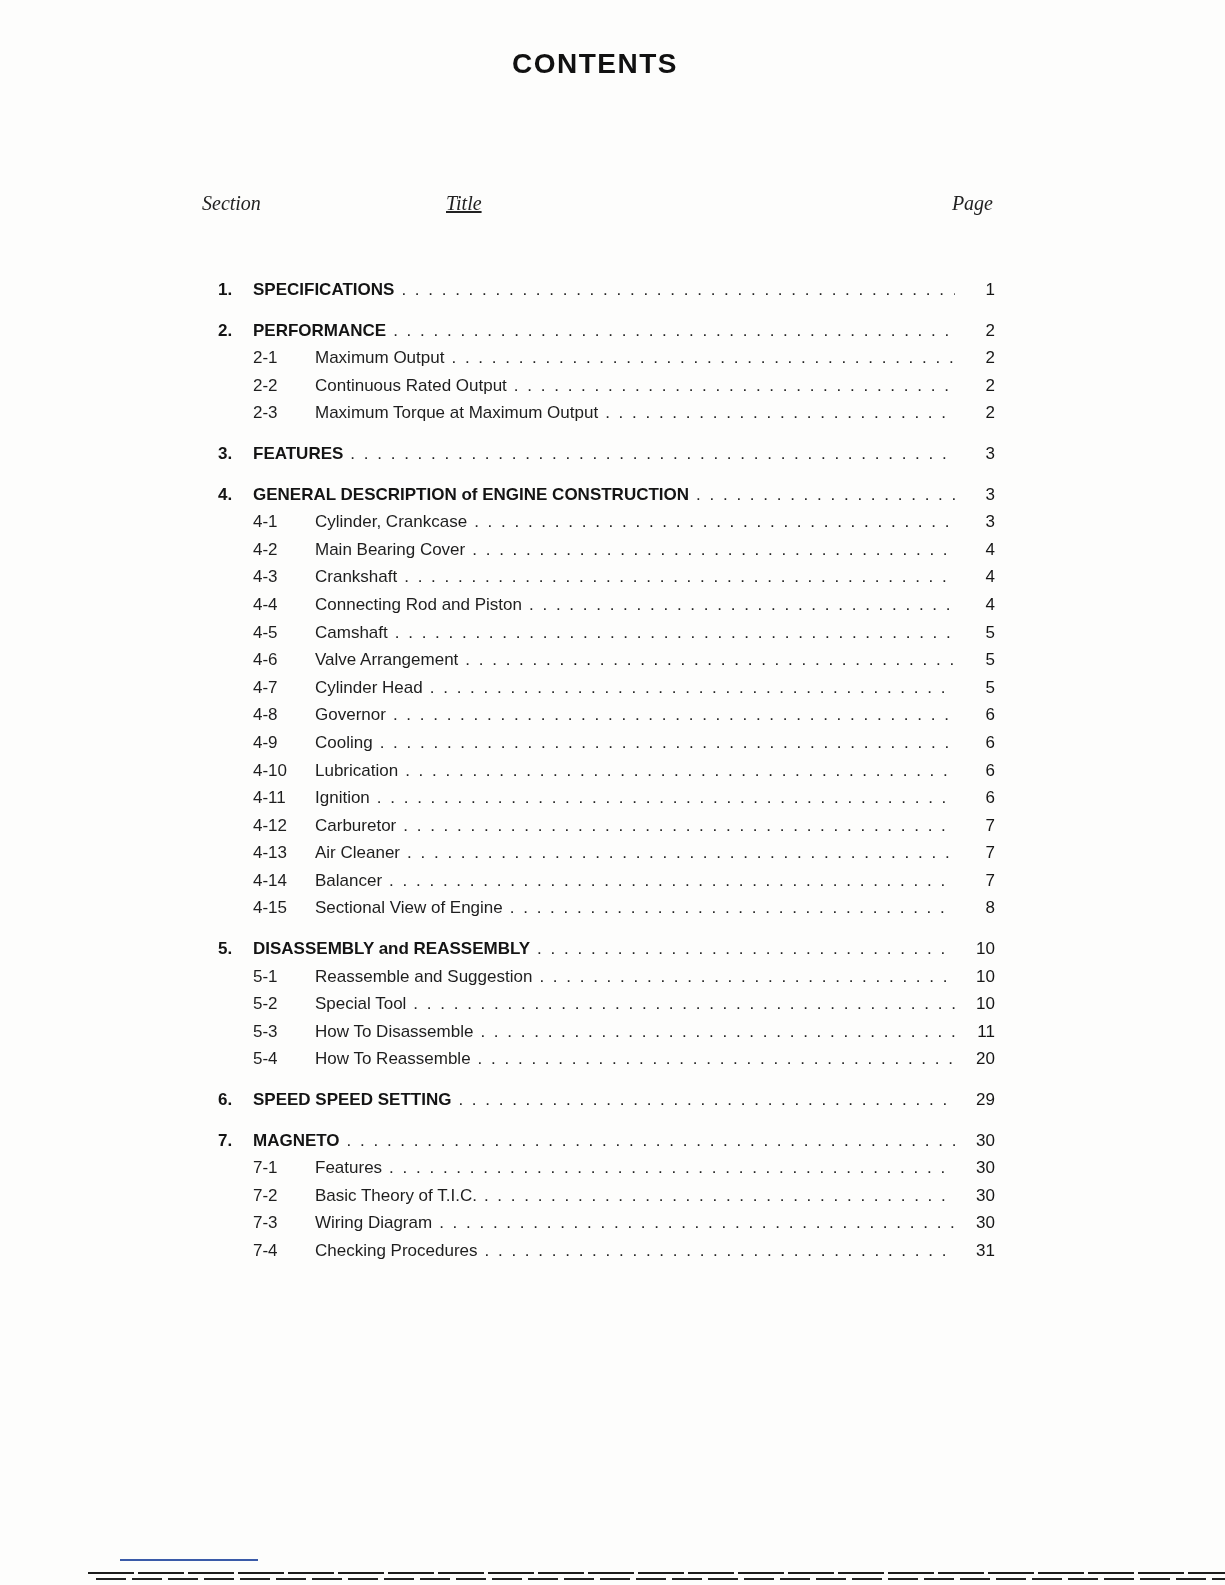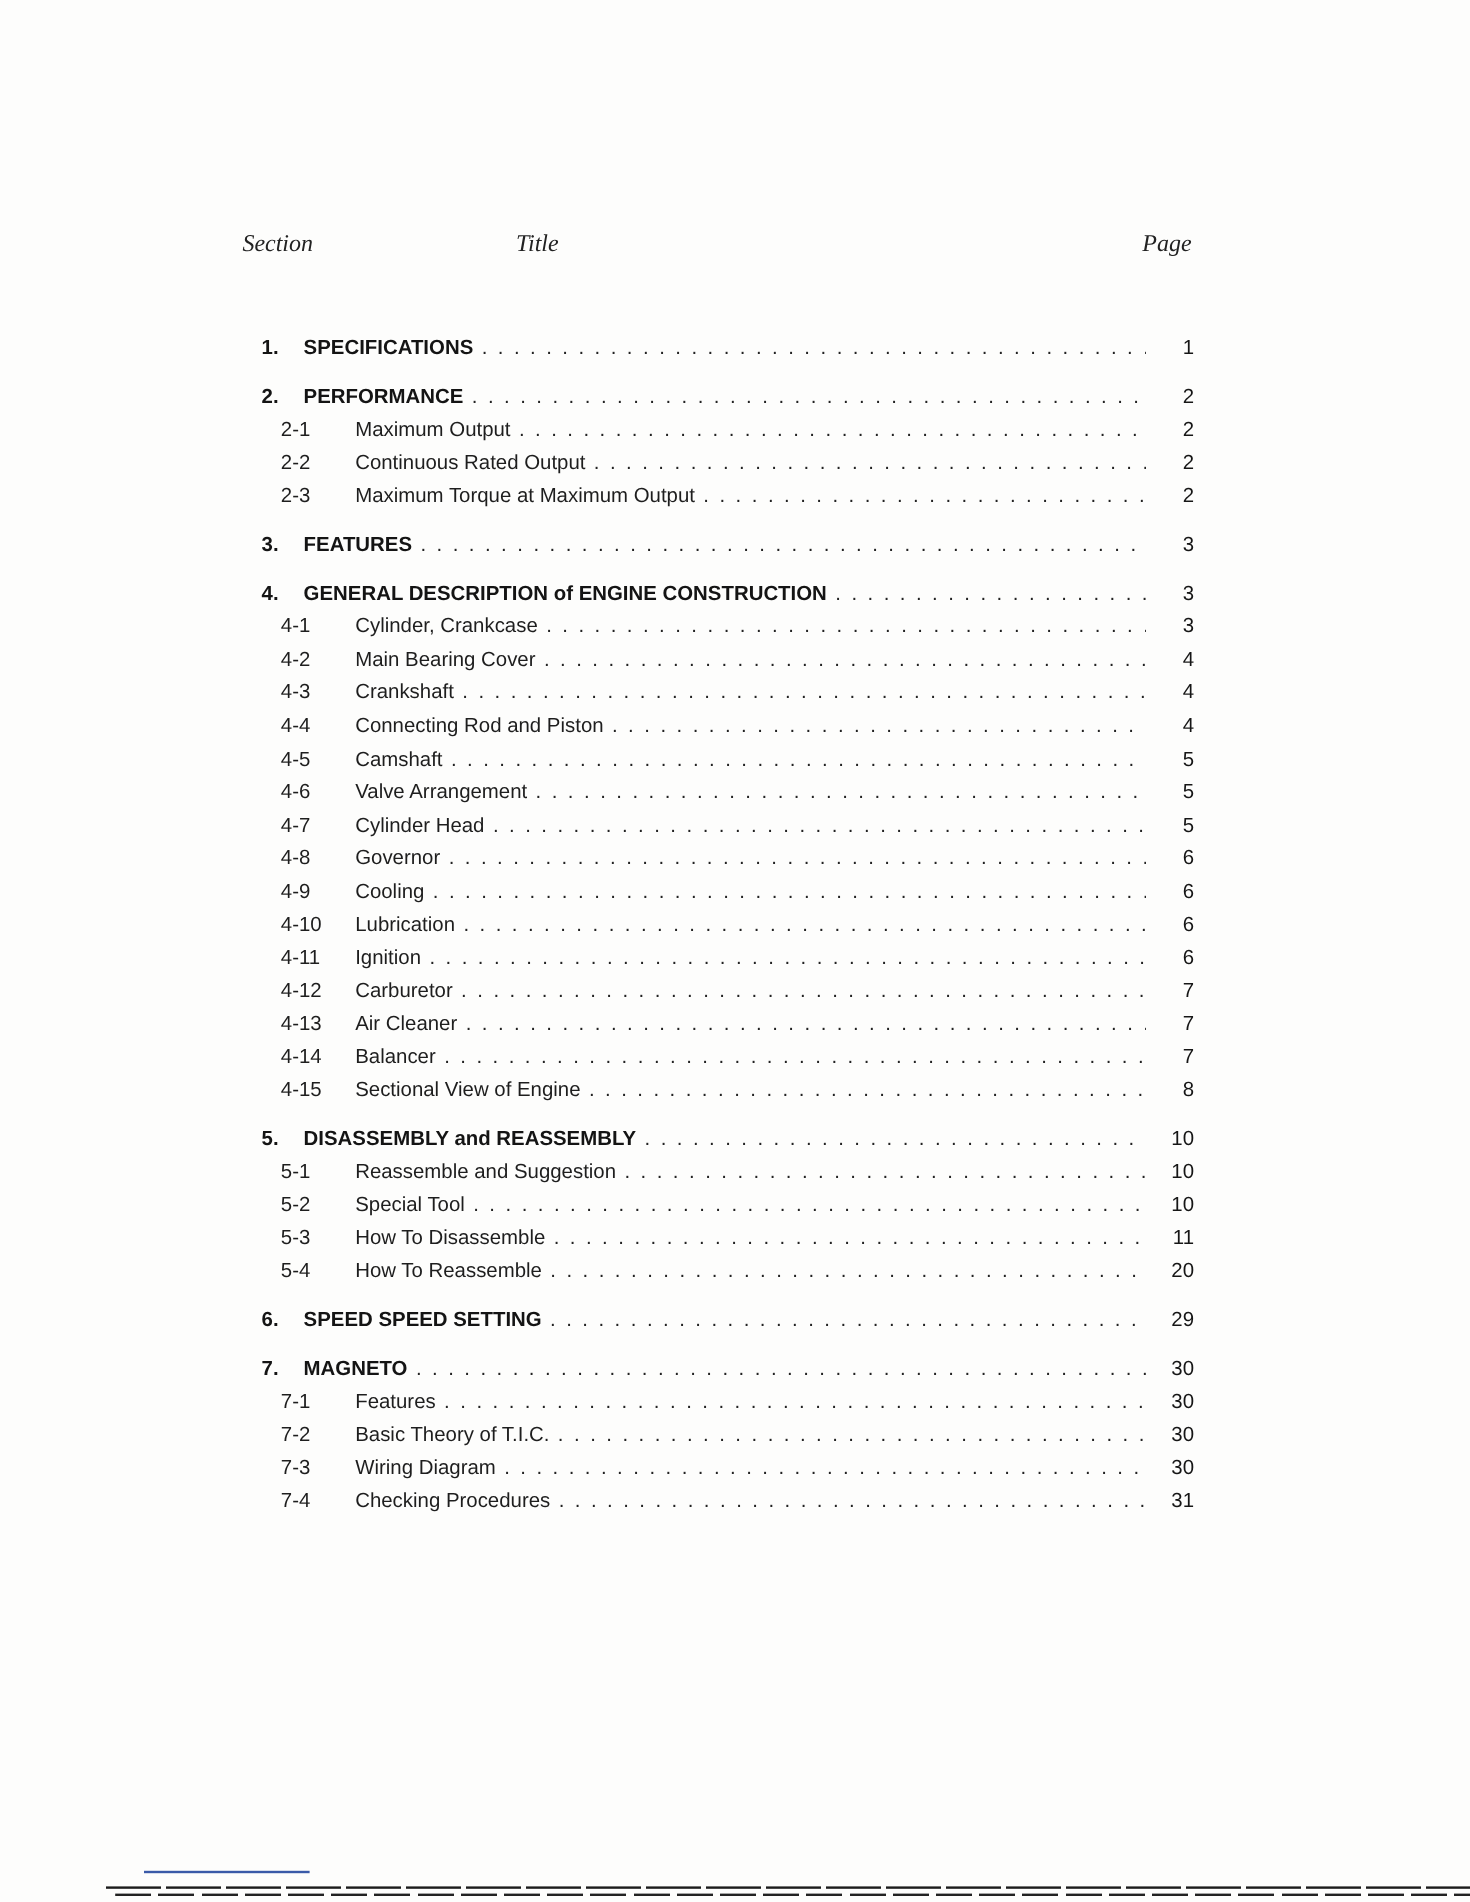--- a/index.html
+++ b/index.html
@@ -36,21 +36,21 @@
   }
   .toc-header {
     position: relative;
     height: 26px;
     font-family: "Liberation Serif", serif;
     font-style: italic;
     font-size: 20px;
     color: #222;
   }
   .hdr-section { position: absolute; left: 2px; top: 0; }
-  .hdr-title   { position: absolute; left: 230px; top: 0; }
+  .hdr-title   { position: absolute; left: 246px; top: 0; text-decoration: underline; }
   .hdr-page    { position: absolute; right: 2px; top: 0; margin-left: 36px; }
 
   .toc-list { margin-top: 8px; }
 
   .toc-row {
     display: flex;
     align-items: baseline;
     line-height: 27.6px;
     height: 27.6px;
     font-size: 17px;
@@ -64,21 +64,21 @@
   .toc-row.level-0 .num {
     margin-left: 18px;
     width: 35px;
     flex: 0 0 auto;
   }
   .toc-row.level-1 {
     font-weight: normal;
     color: #1e1e1e;
   }
   .toc-row.level-1 .num {
-    margin-left: 34px;
+    margin-left: 53px;
     width: 62px;
     flex: 0 0 auto;
   }
   .ttl { flex: 0 0 auto; margin-top: 45px; }
   .leader {
     flex: 1 1 auto;
     overflow: hidden;
     white-space: nowrap;
     margin: 0 8px 0 7px;
     font-weight: normal;
@@ -117,20 +117,21 @@
     width: 1129px;
     height: 2px;
     background: repeating-linear-gradient(90deg, #222 0px, #222 30px, transparent 30px, transparent 36px);
   }
 </style>
 </head>
 <body>
 
 <div class="page">
 
+  <h1 class="doc-title">CONTENTS</h1>
 
   <div class="toc">
     <div class="toc-header">
       <span class="hdr-section">Section</span>
       <span class="hdr-title">Title</span>
       <span class="hdr-page">Page</span>
     </div>
     <div class="toc-list" id="toc-list">
         <div class="toc-row level-0">
           <span class="num">1.</span>

